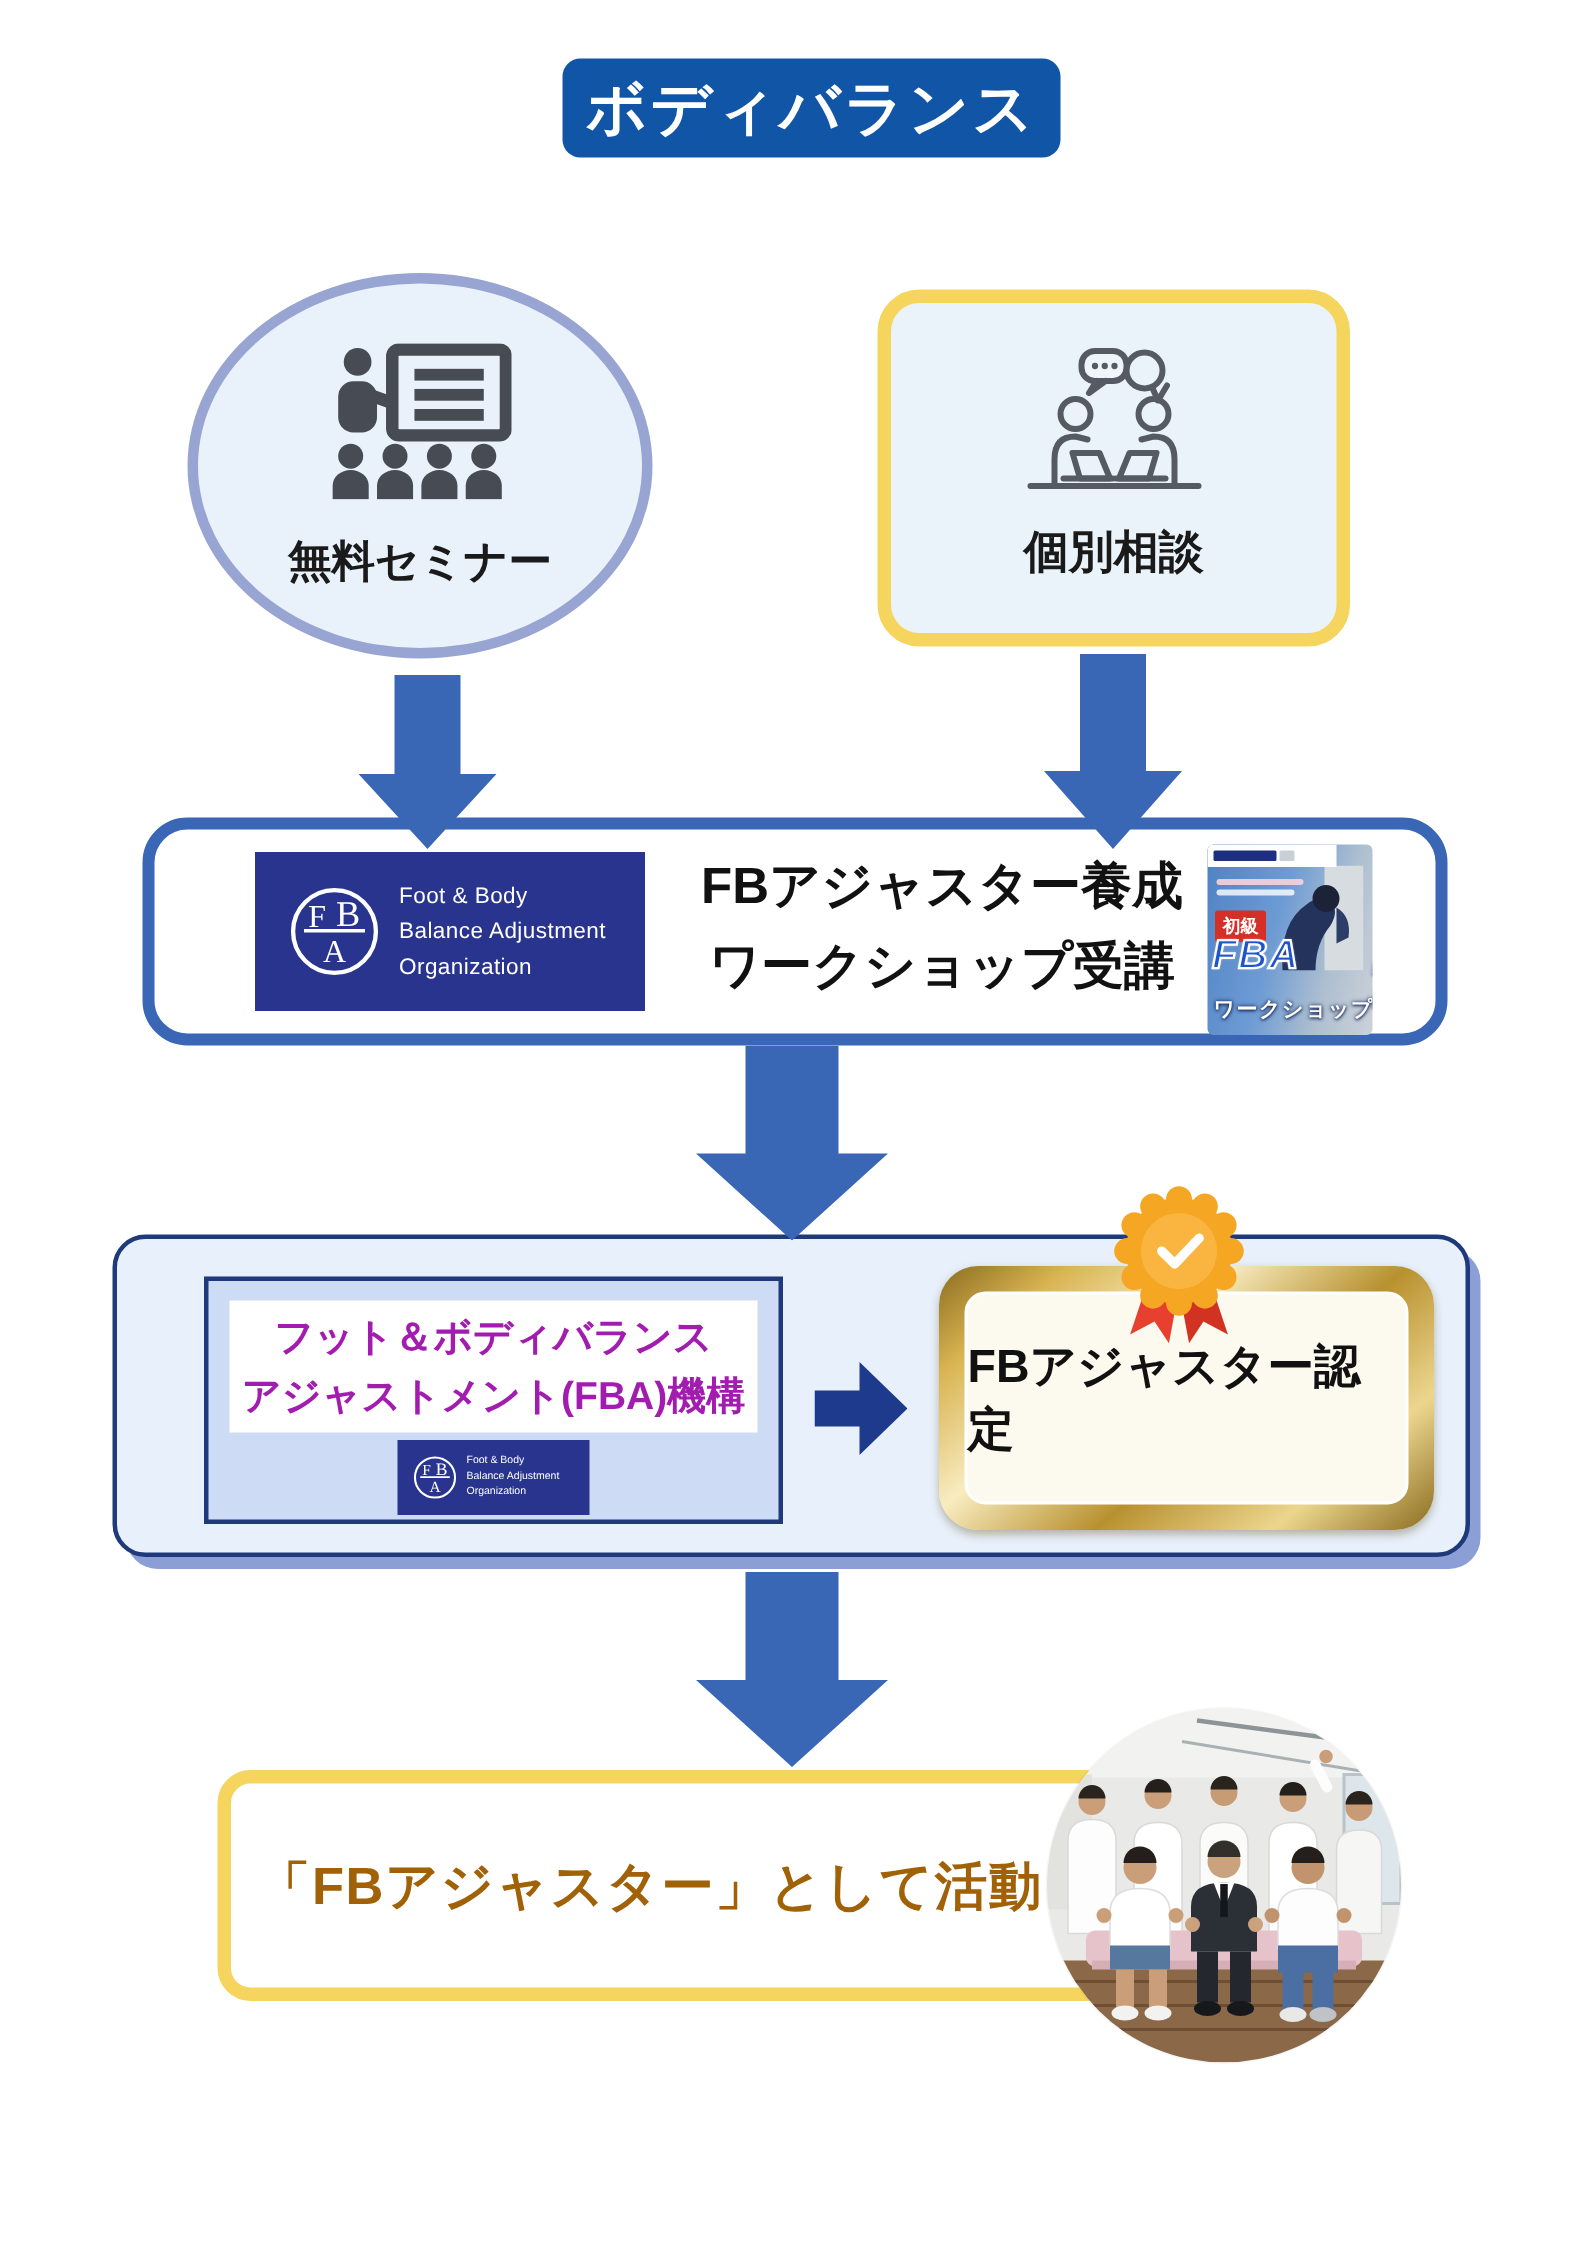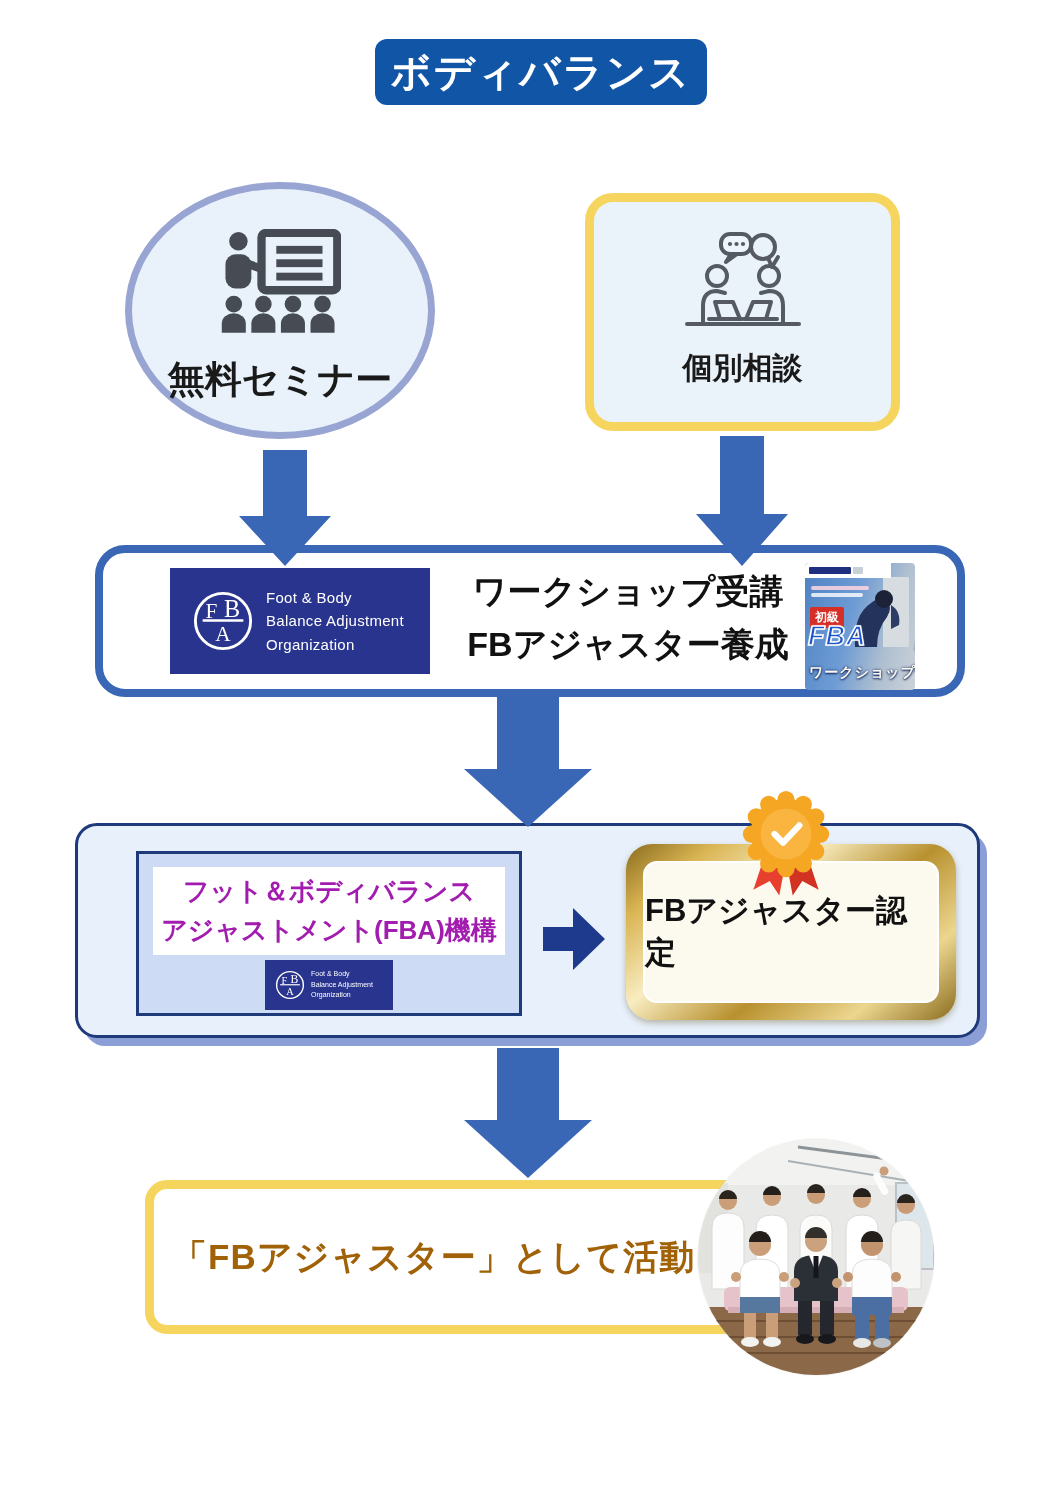--- a/index.html
+++ b/index.html
@@ -15,21 +15,21 @@
     display:flex;align-items:center;justify-content:center;
     color:#fff;font-size:40px;font-weight:700;letter-spacing:2px;
   }
   
   .ellipse{
     position:absolute;left:125px;top:182px;width:296px;height:243px;
     background:#e9f2fb;border:7px solid #98a4d2;border-radius:50%;
     display:flex;flex-direction:column;align-items:center;
   }
   .ellipse .icn{margin-top:40px;}
-  .ellipse .lbl{margin-top:22px;font-size:37px;font-weight:700;color:#1a1a1a;}
+  .ellipse .lbl{margin-top:22px;font-size:29px;font-weight:700;color:#1a1a1a;}
   .consult-box{
     position:absolute;left:585px;top:193px;width:297px;height:220px;
     background:#ebf3fa;border:9px solid #f6d55e;border-radius:28px;
     display:flex;flex-direction:column;align-items:center;
   }
   .consult-box .icn{margin-top:28px;}
   .consult-box .lbl{margin-top:14px;font-size:30px;font-weight:700;color:#1a1a1a;}
   
   .arrow{position:absolute;z-index:6;}
   
@@ -192,22 +192,22 @@
         <line x1="11" y1="31.5" x2="53" y2="31.5" stroke="#ffffff" stroke-width="2.5"></line>
         <text x="24" y="53" font-size="22" fill="#ffffff" font-family="Liberation Serif, serif">A</text>
       </svg>
       <div class="lines">
         <div>Foot &amp; Body</div>
         <div>Balance Adjustment</div>
         <div>Organization</div>
       </div>
     </div>
     <div class="workshop-text">
+      <div>FBアジャスター養成</div>
       <div>ワークショップ受講</div>
-      <div>FBアジャスター養成</div>
     </div>
     <div class="flyer">
       <svg class="person" width="62" height="70" viewBox="0 0 62 70">
         <rect x="36" y="0" width="26" height="70" fill="#d7dce1"></rect>
         <path d="M8 70 Q6 38 24 26 Q34 18 40 24 Q46 30 40 40 Q30 52 30 70 Z" fill="#23335c"></path>
         <circle cx="37" cy="22" r="9" fill="#1c2338"></circle>
         <path d="M44 28 q10 6 8 20 l-8 4 z" fill="#2c3d68"></path>
       </svg>
       <div class="band">
           <div class="mark1"></div>

